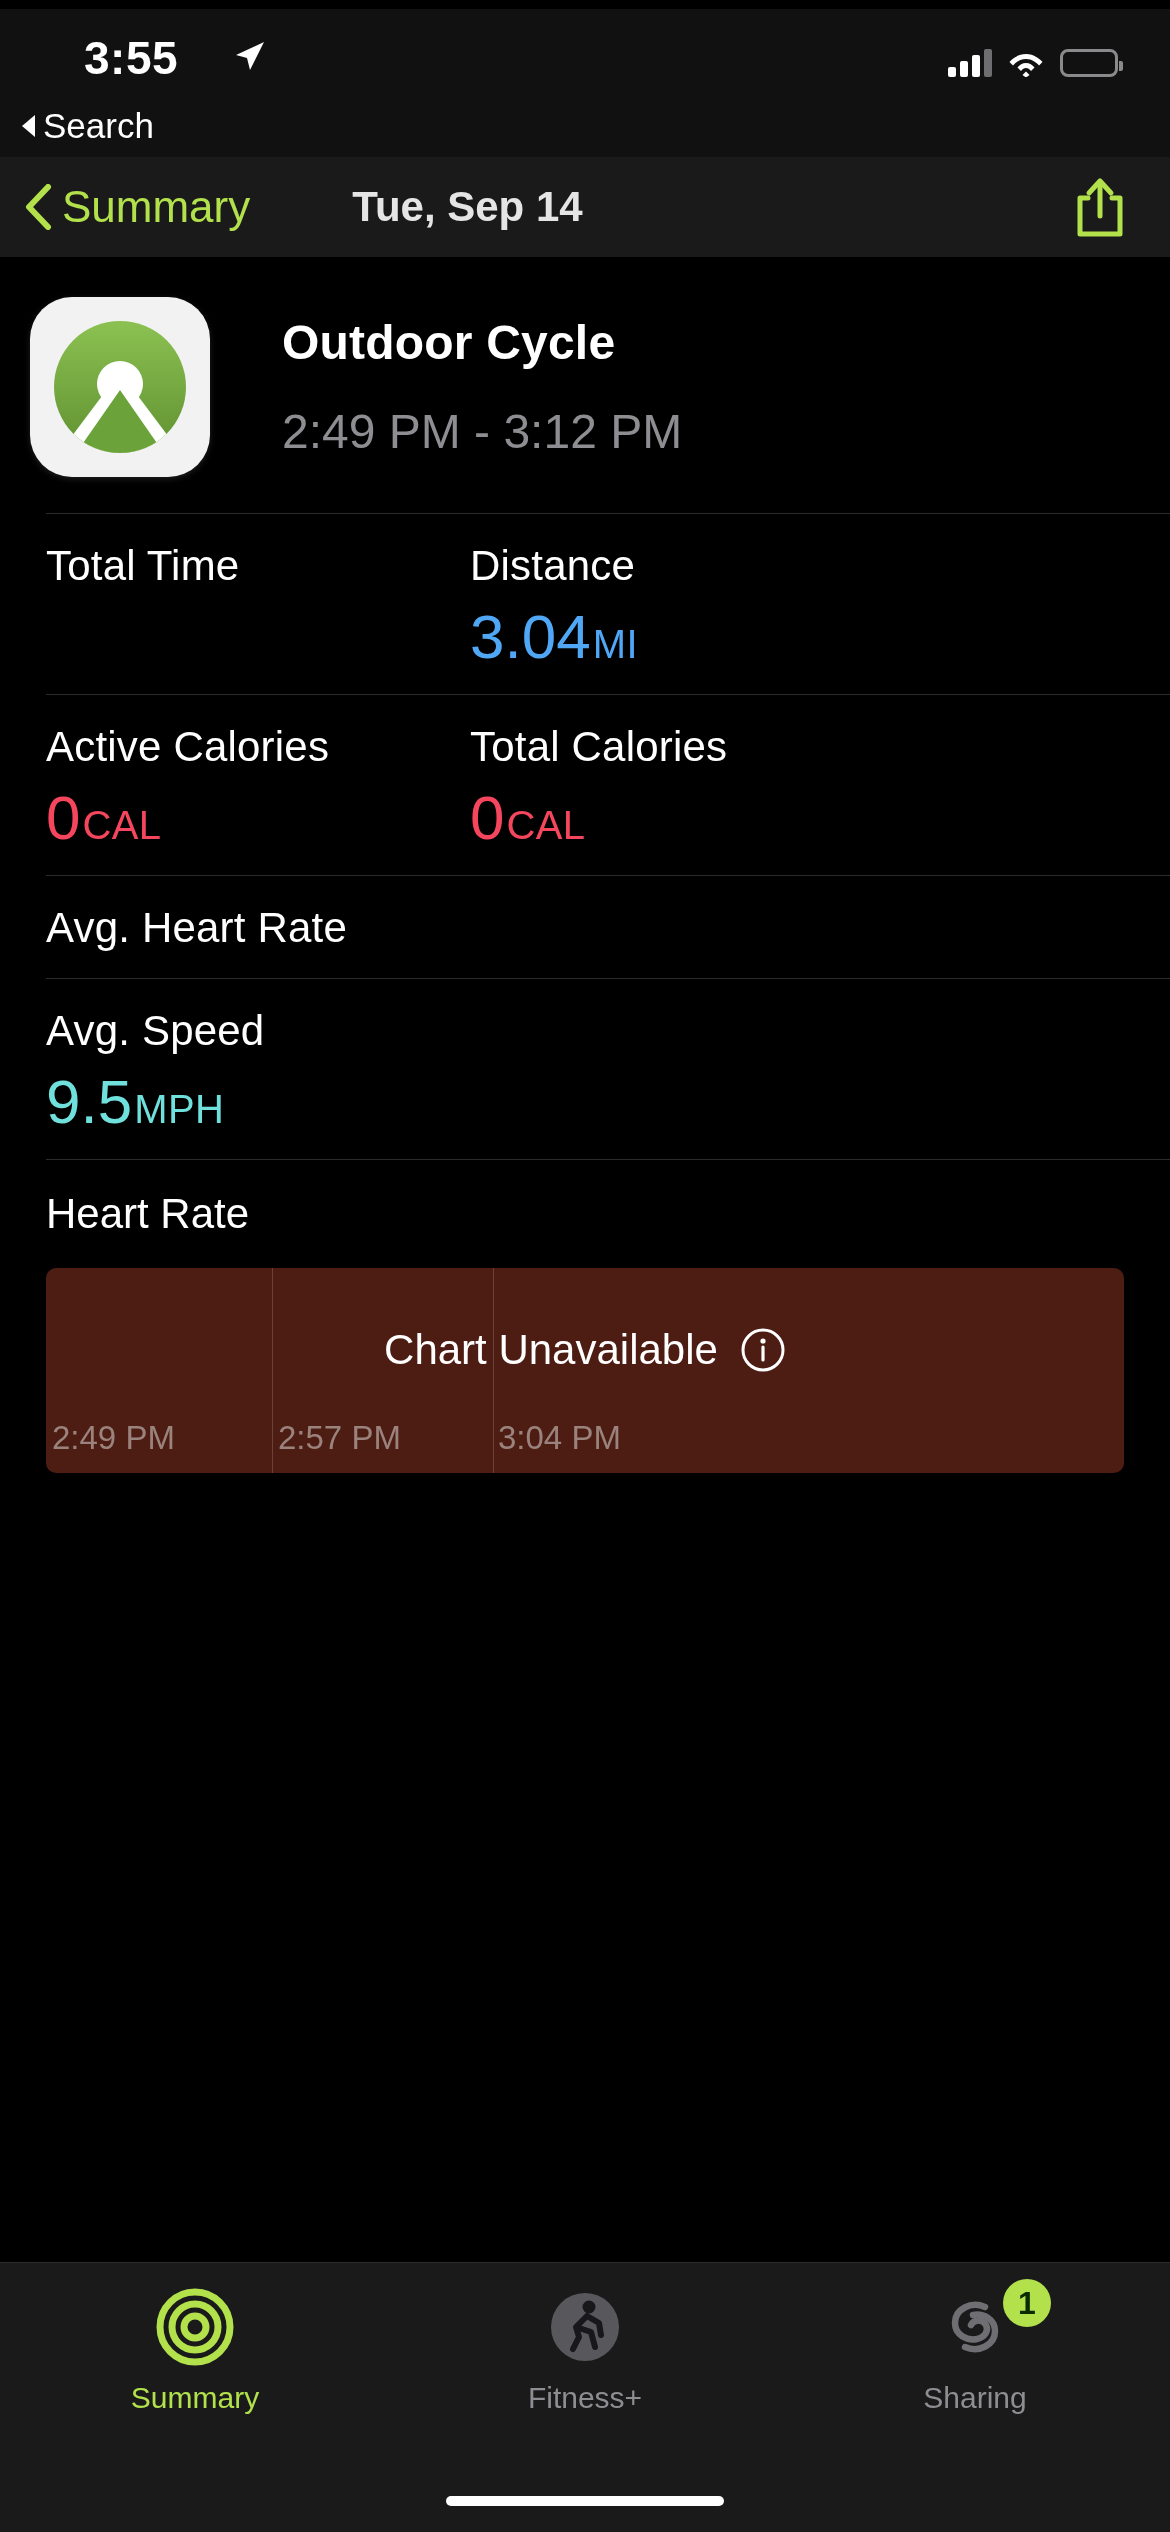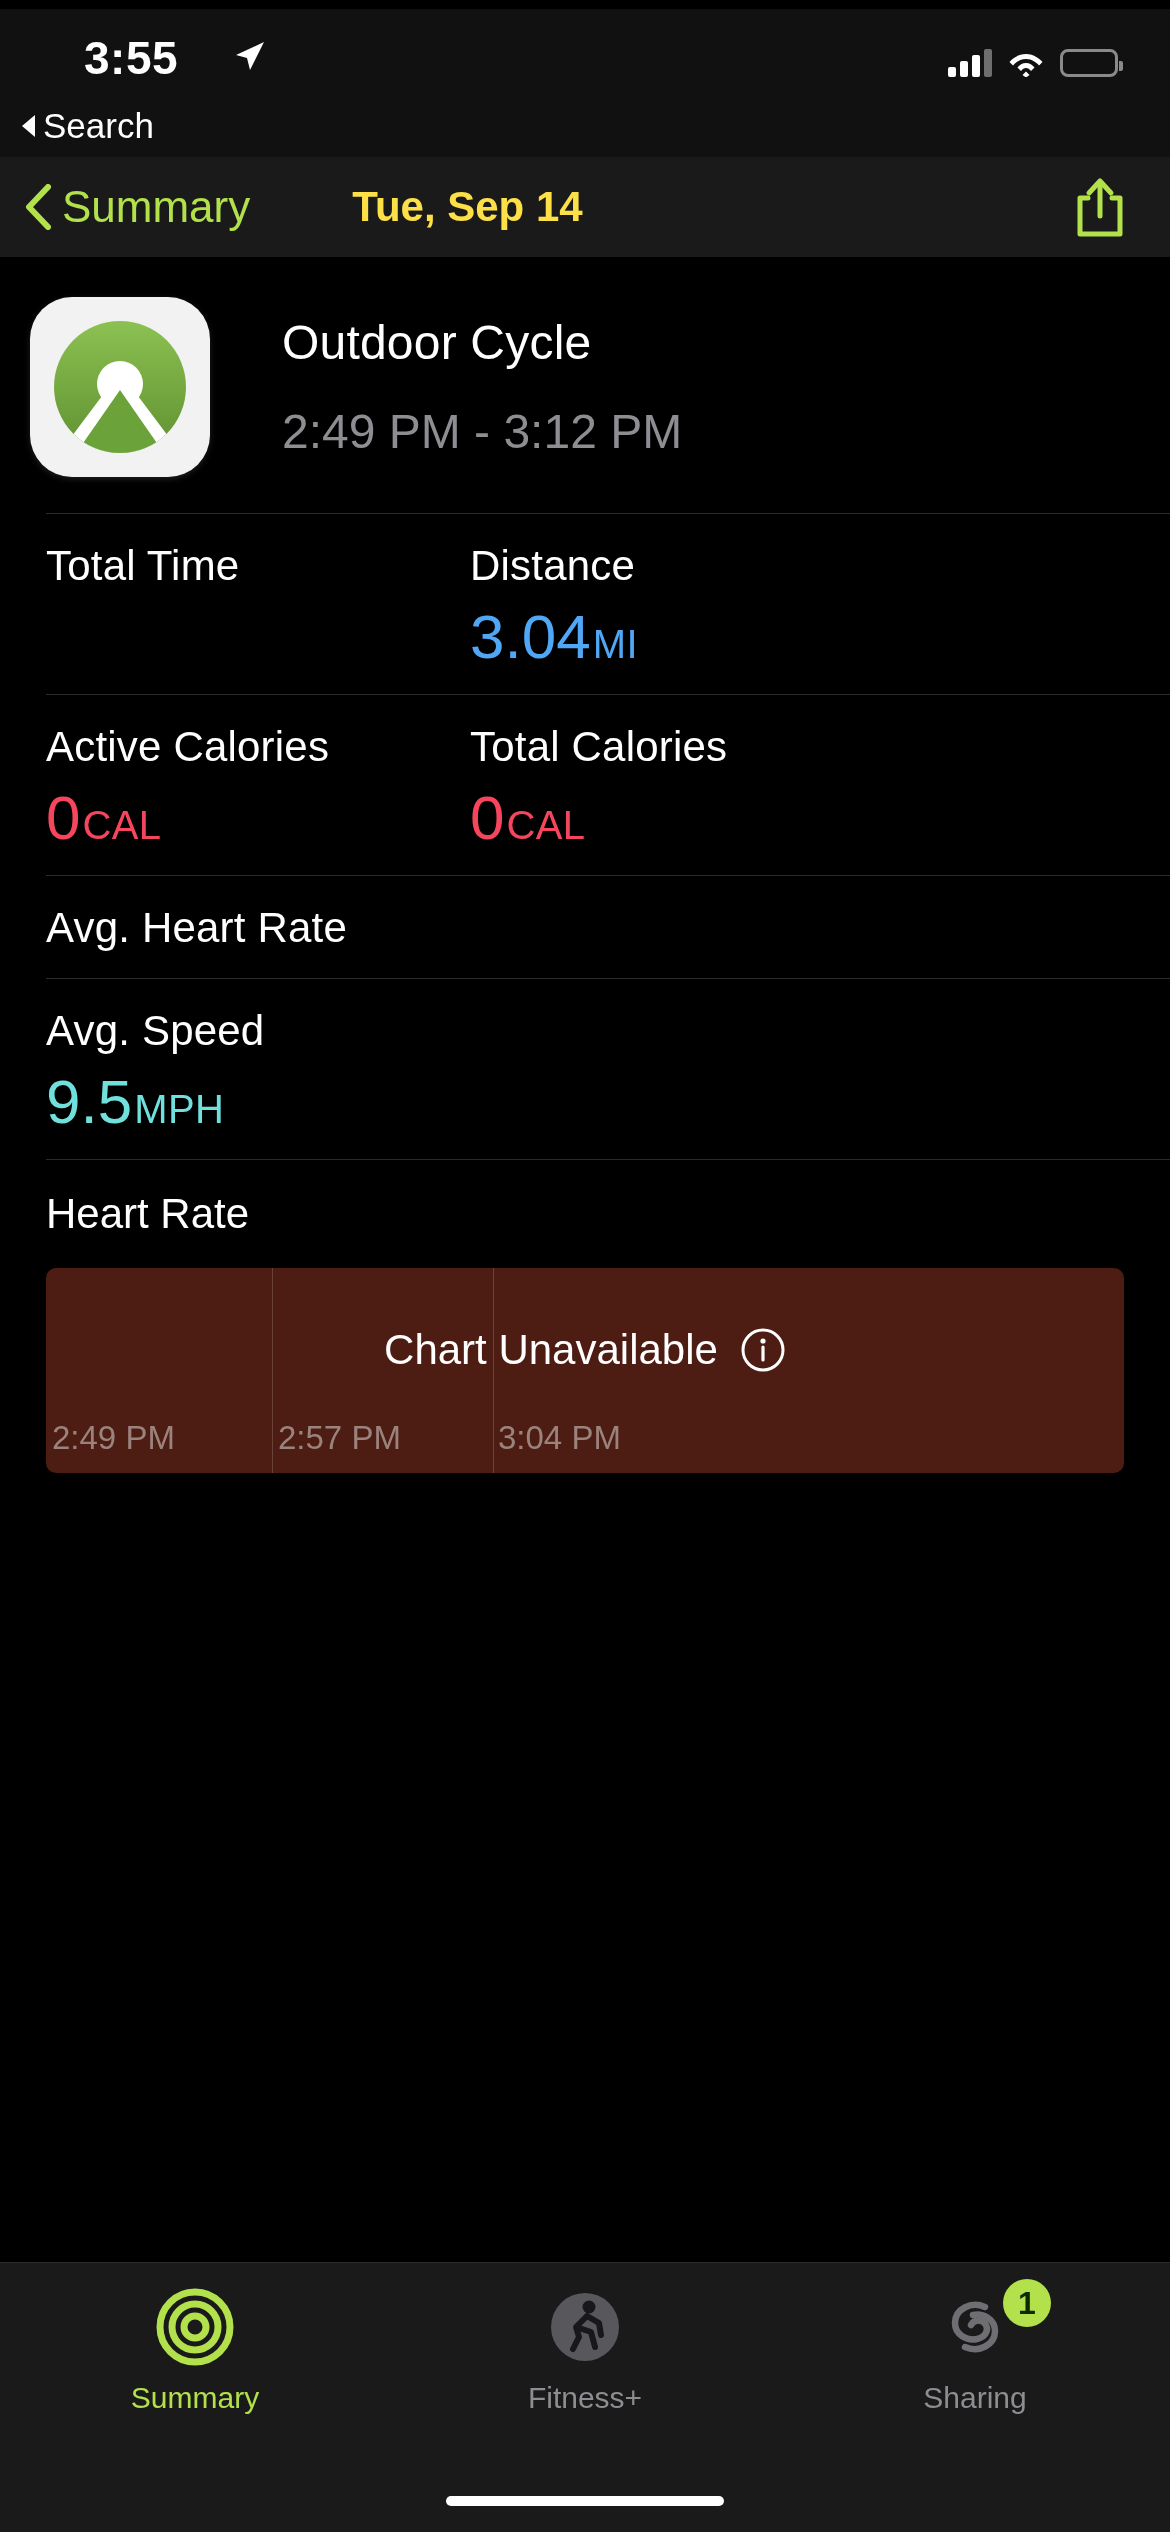--- a/index.html
+++ b/index.html
@@ -56,40 +56,40 @@
     position:absolute; top:157px; left:0; width:1170px; height:100px;
     background:#1a1a1b; display:flex; align-items:center;
   }
   .nav-back {
     position:absolute; left:24px; display:flex; align-items:center; gap:10px; cursor:pointer;
   }
   .nav-back .chev { width:28px; height:46px; }
   .nav-back .lbl { font-size:44px; color:#b2e14b; font-weight:400; }
   .nav-title {
     position:absolute; left:0; width:935px; text-align:center;
-    font-size:42px; font-weight:700; color:#fde047;
+    font-size:42px; font-weight:700; color:#e5e5e5;
   }
   .nav-share { position:absolute; right:42px; width:56px; height:62px; cursor:pointer; }
 
   
   .content {
     position:absolute; top:257px; left:0; width:1170px; height:2005px;
     background:#000;
   }
   .hr-line { height:1px; background:#2b2b2d; margin-left:46px; }
 
   
   .wk-header { display:flex; align-items:center; padding:40px 0 36px 0; }
   .wk-icon {
     width:180px; height:180px; margin-left:30px; border-radius:42px;
     background:#f2f2f2; box-shadow:0 2px 6px rgba(255,255,255,0.12);
     display:flex; align-items:center; justify-content:center; flex:none;
   }
   .wk-meta { margin-left:72px; }
-  .wk-title { font-size:48px; color:#fff; font-weight:400; letter-spacing:0.2px; }
+  .wk-title { font-size:48px; color:#fff; font-weight:700; letter-spacing:0.2px; }
   .wk-time { font-size:48px; color:#8d8d92; font-weight:400; margin-top:34px; }
 
   
   .metric-row { padding:28px 0 26px 0; display:flex; }
   .metric-cell { padding-left:46px; }
   .metric-cell.c1 { width:452px; }
   .metric-cell.c2 { width:452px; padding-left:18px; }
   .metric-label { font-size:42px; color:#fff; font-weight:400; letter-spacing:0.2px; }
   .metric-value {
     margin-top:16px; font-size:62px; font-weight:400; line-height:1;

